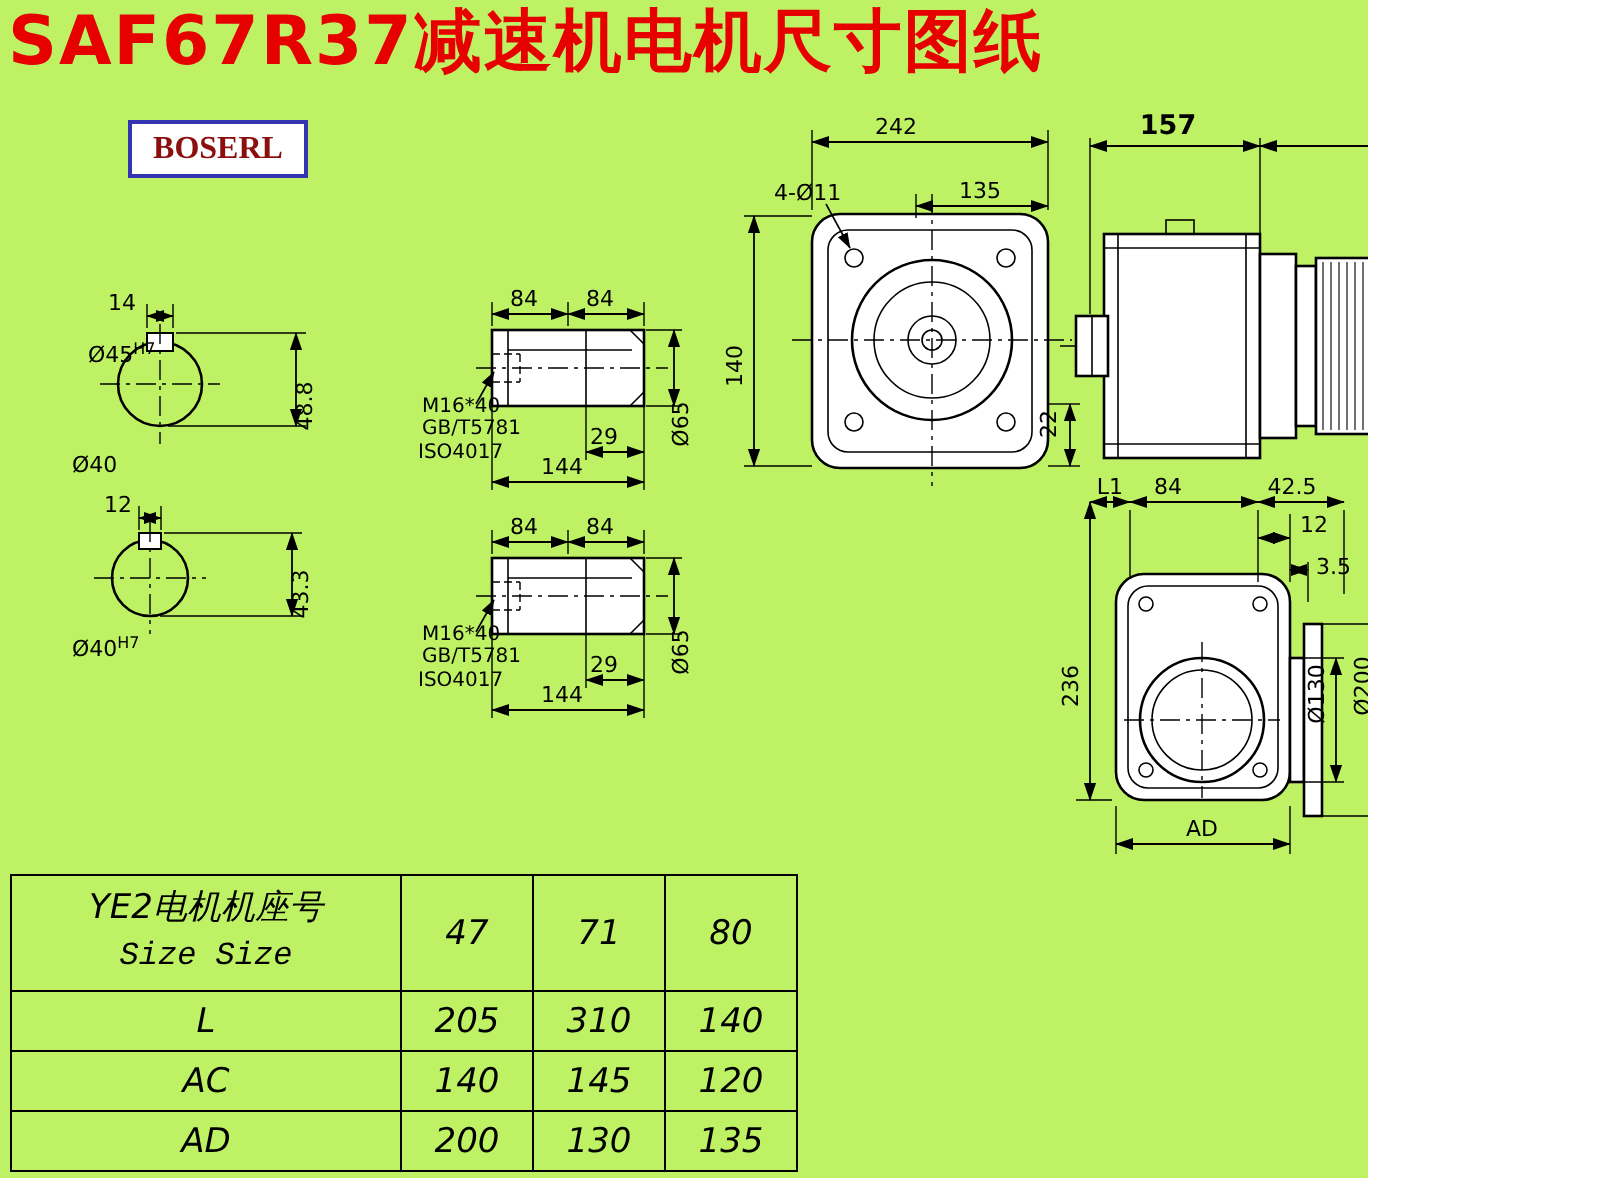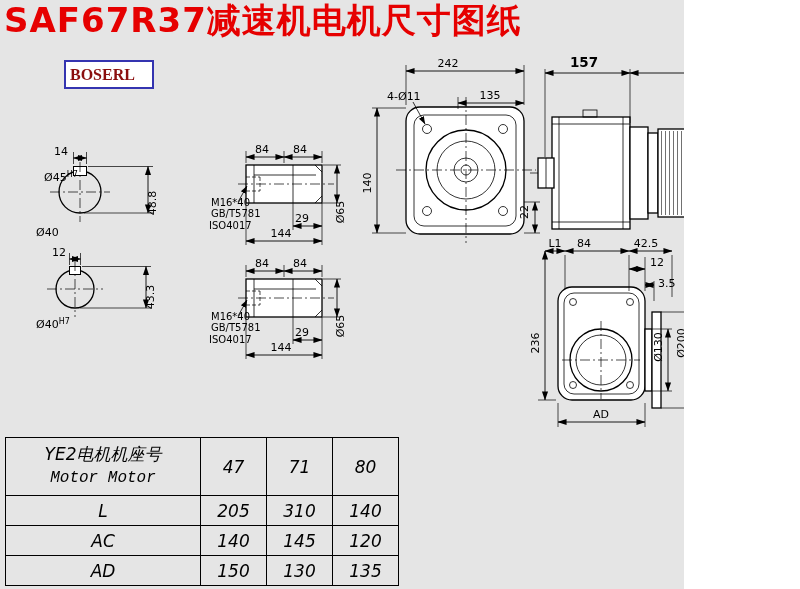--- a/index.html
+++ b/index.html
@@ -1,21 +1,21 @@
 <!DOCTYPE html>
 <html><head>
 <meta charset="utf-8">
 <style>
   html,body{margin:0;padding:0;background:#fff;}
-  .page{position:relative;width:684px;height:589px;background:#e5e5e5;overflow:hidden;
+  .page{position:relative;width:684px;height:589px;background:#bef264;overflow:hidden;
         font-family:"DejaVu Sans",sans-serif;}
   .title{position:absolute;left:4px;top:-2px;font-size:34px;font-weight:bold;
          color:#e60000;white-space:nowrap;letter-spacing:1px;}
   .logo{position:absolute;left:64px;top:60px;min-width:78px;height:25px;
-        border:2px solid #3434b0;display:flex;align-items:center;
+        border:2px solid #3434b0;display:flex;align-items:center;justify-content:center;
         color:#8b0f0f;font-family:"Liberation Serif",serif;font-weight:bold;font-size:16px;
         padding:0 4px;background:#fff;}
   svg.drawing{position:absolute;left:0;top:45px;}
   svg text{font-family:"DejaVu Sans",sans-serif;fill:#000;}
   .t{font-size:11px;}
   .ts{font-size:10px;}
   .tb{font-size:13.5px;font-weight:bold;}
   .ol{stroke:#000;stroke-width:1.3;fill:none;}
   .olw{stroke:#000;stroke-width:1.3;fill:#fff;}
   .thin{stroke:#000;stroke-width:0.8;fill:none;}
@@ -270,40 +270,40 @@
     <colgroup>
         <col style="width:195px">
         <col style="width:66px">
         <col style="width:66px">
         <col style="width:66px">
       </colgroup>
     <tbody>
         <tr class="hdr">
       <td class="hdr-cell">
         <div>YE2电机机座号</div>
-        <div class="en">Motor Motor</div>
+        <div class="en">Size Size</div>
       </td>
       <td>47</td>
       <td>71</td>
       <td>80</td>
     </tr>
     <tr class="row">
       <td>L</td>
       <td>205</td>
       <td>310</td>
       <td>140</td>
     </tr>
     <tr class="row">
       <td>AC</td>
       <td>140</td>
       <td>145</td>
       <td>120</td>
     </tr>
     <tr class="row">
       <td>AD</td>
-      <td>150</td>
+      <td>200</td>
       <td>130</td>
       <td>135</td>
     </tr>
   </tbody>
     </table>
 
 </div>
 
 </body></html>

